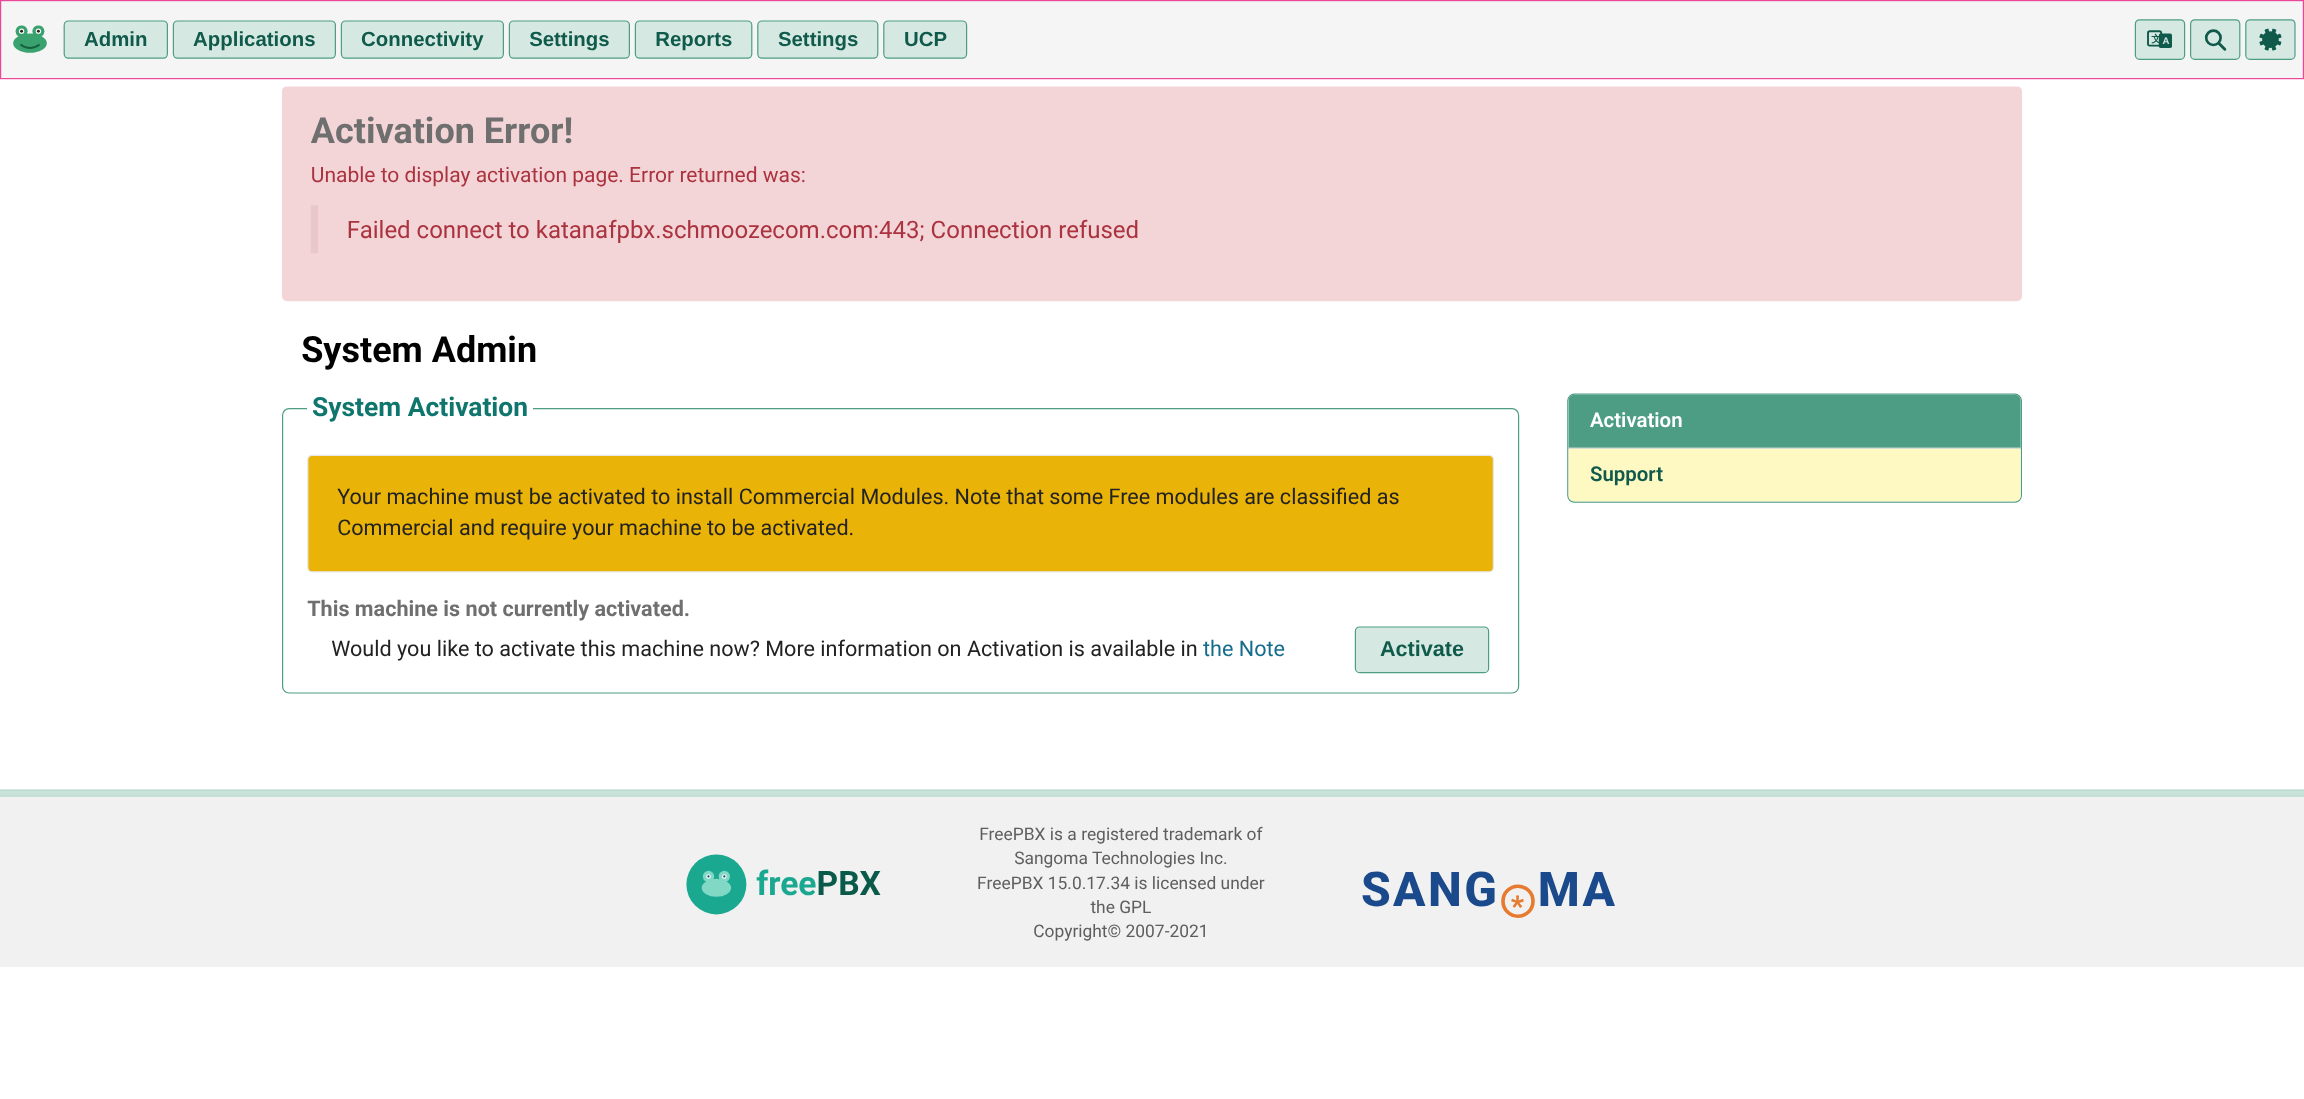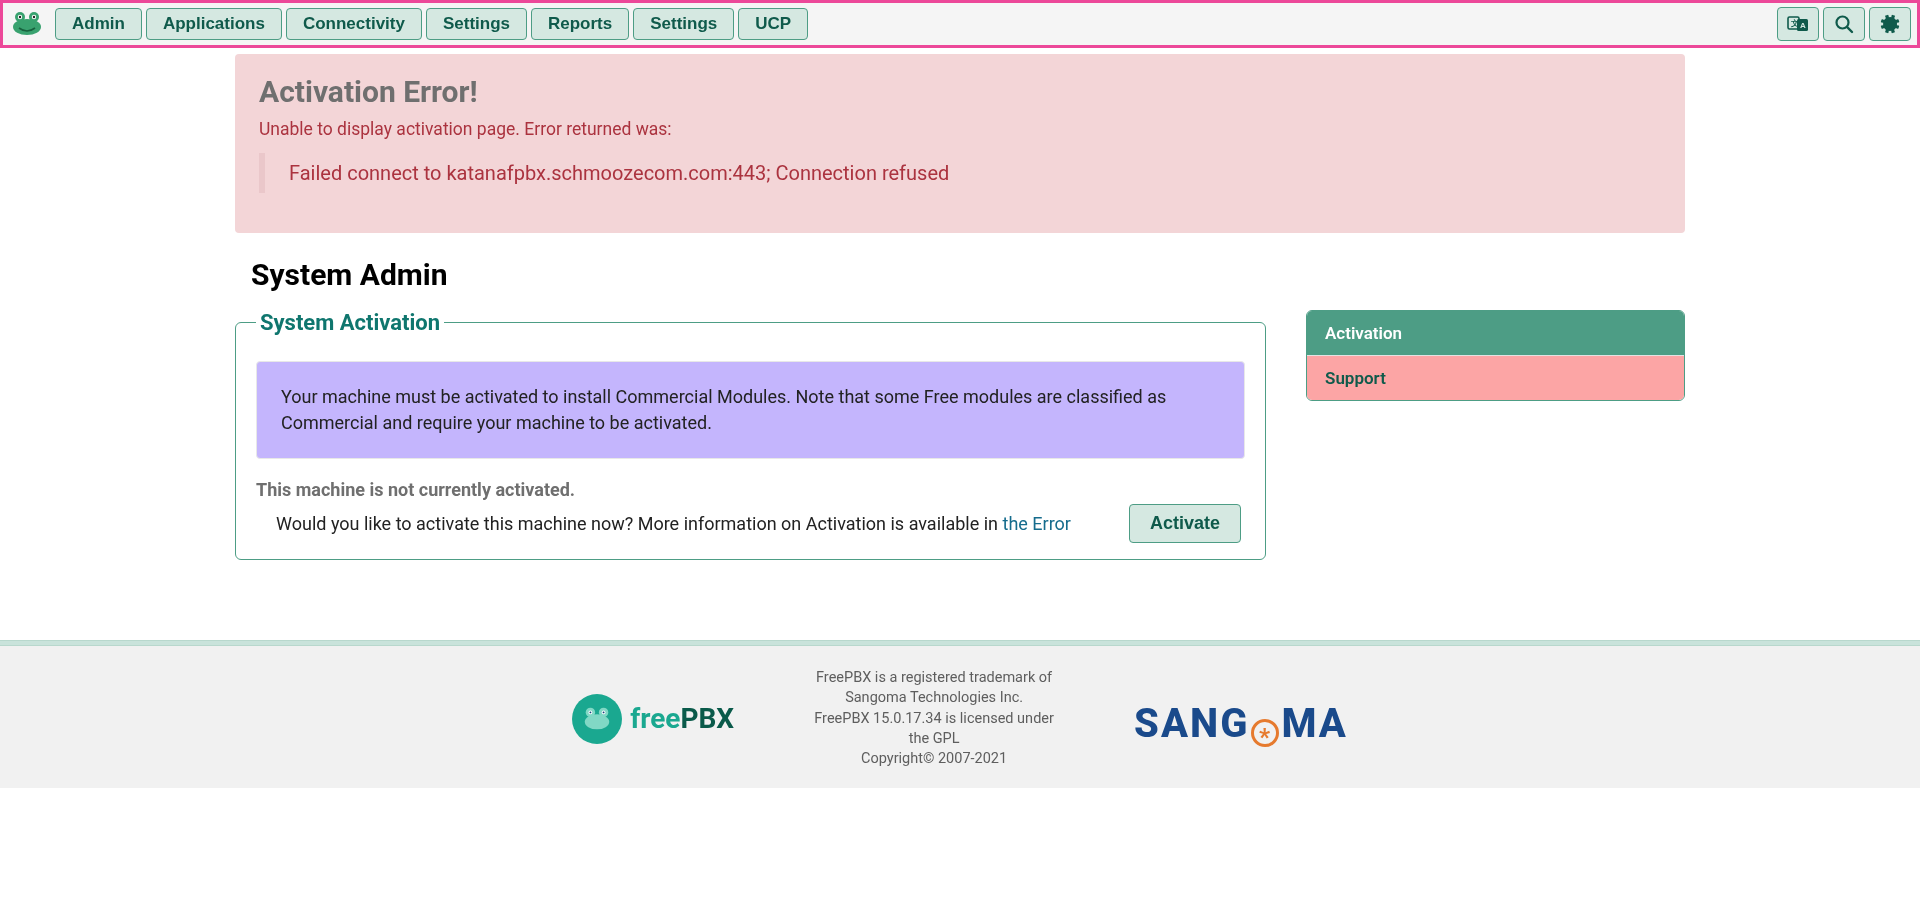--- a/index.html
+++ b/index.html
@@ -6,22 +6,22 @@
   body {
     font-family: -apple-system, BlinkMacSystemFont, "Segoe UI", Roboto, "Helvetica Neue", Arial, sans-serif;
     background: #fff;
     color: #333;
     font-size: 16px;
   }
   
   .topnav {
     display: flex;
     align-items: center;
-    padding: 4px 6px;
-    border: 3px solid #ec4899;
+    padding: 15px 6px;
+    border: 1px solid #ec4899;
     background: #f5f5f5;
     gap: 4px;
   }
   .logo-frog {
     width: 36px;
     height: 28px;
     margin-right: 6px;
     display: inline-flex;
     align-items: center;
     justify-content: center;
@@ -101,21 +101,21 @@
     border-radius: 6px;
     padding: 14px 20px 16px 20px;
   }
   fieldset.panel legend {
     color: #0f766e;
     font-weight: 700;
     font-size: 22px;
     padding: 0 4px;
   }
   .well {
-    background: #c4b5fd;
+    background: #eab308;
     border: 1px solid #e8e8e8;
     border-radius: 4px;
     padding: 22px 24px;
     margin: 12px 0 20px;
     font-size: 18px;
     color: #222;
     line-height: 1.45;
   }
   .not-activated {
     color: #6f6f6f;
@@ -154,21 +154,21 @@
     font-weight: 600;
     cursor: pointer;
     border-bottom: 1px solid #e3e3e3;
   }
   .list-item:last-child { border-bottom: none; }
   .list-item.active {
     background: #4d9d85;
     color: #fff;
   }
   .list-item.inactive {
-    background: #fca5a5;
+    background: #fef9c3;
     color: #0f5a4b;
   }
   
   .footer-sep {
     margin-top: 80px;
     height: 6px;
     background: #c9e3db;
     border-top: 1px solid #b8d8cd;
     border-bottom: 1px solid #b8d8cd;
   }
@@ -288,21 +288,21 @@
   <h1 class="section-title">System Admin</h1>
 
   <div class="row">
     <div class="main-col">
       <fieldset class="panel">
         <legend>System Activation</legend>
         <div class="well">Your machine must be activated to install Commercial Modules. Note that some Free modules are classified as Commercial and require your machine to be activated.</div>
         <div class="not-activated">This machine is not currently activated.</div>
         <div class="activate-row">
           <div class="text">
-            <span>Would you like to activate this machine now? More information on Activation is available in </span><a href="#">the Error</a>
+            <span>Would you like to activate this machine now? More information on Activation is available in </span><a href="#">the Note</a>
           </div>
           <button class="activate-btn">Activate</button>
         </div>
       </fieldset>
     </div>
     <div class="side-col">
       <div class="list-group">
         <div class="list-item active">Activation</div>
         <div class="list-item inactive">Support</div>
       </div>

